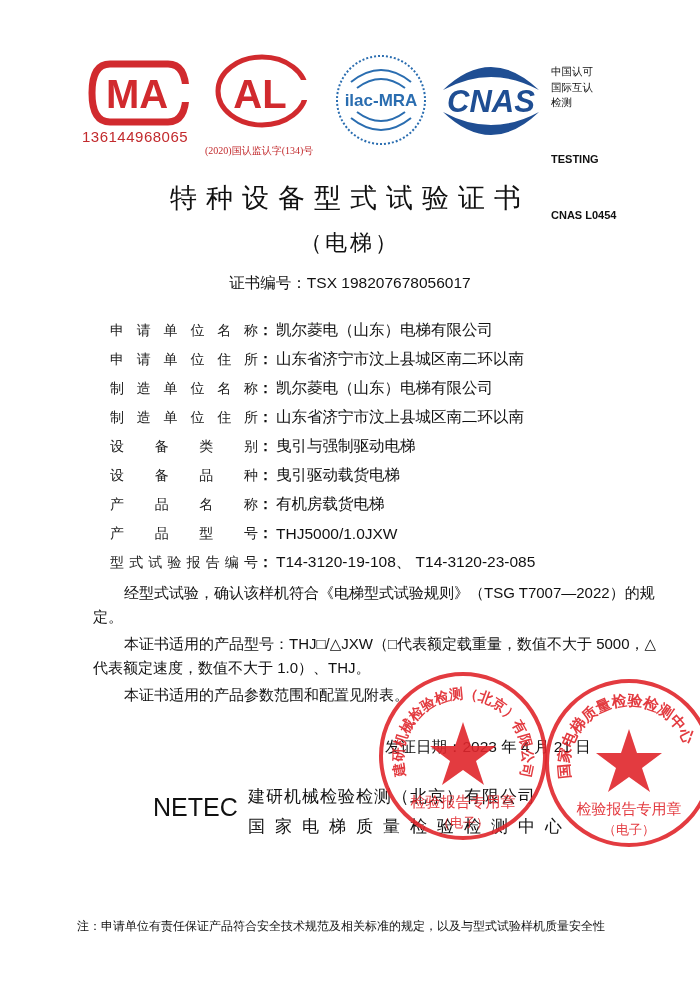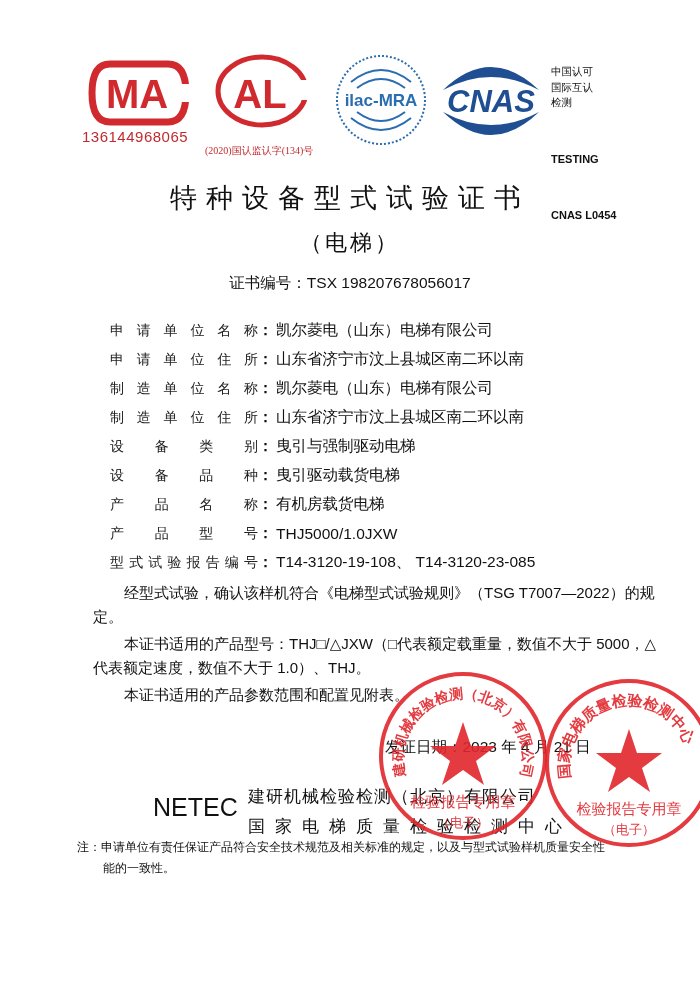--- a/index.html
+++ b/index.html
@@ -37,21 +37,21 @@
   .date { left:385px; top:737px; font-size:15.5px; z-index:1; font-family:"Liberation Sans","DejaVu Sans",sans-serif; }
 
   .stamp { width:172px; height:172px; z-index:2; opacity:0.9; }
   .stamp1 { left:377px; top:670px; }
   .stamp2 { left:543px; top:677px; }
 
   .netec { left:142px; top:793px; font-size:25px; font-family:"Liberation Sans",sans-serif;margin-left:11px; }
   .org1 { left:248px; top:785px; font-size:17px; letter-spacing:1px; font-family:"DejaVu Serif",serif; }
   .org2 { left:248px; top:815px; font-size:17px; letter-spacing:10px; font-family:"DejaVu Serif",serif; }
 
-  .note { left:77px; top:837px; width:590px; font-size:12px; line-height:21px; font-family:Liberation Sans, sans-serif; }
+  .note { left:77px; top:916px; width:590px; font-size:12px; line-height:21px; font-family:Liberation Sans, sans-serif; }
   .note .cont { padding-left:26px; }
 </style>
 </head>
 <body>
 
 <svg class="abs logo-cma" viewBox="0 0 102 66">
   <path d="M22 4 H80 Q98 4 98 33 Q98 62 80 62 H22 Q4 62 4 33 Q4 4 22 4 Z" fill="none" stroke="#d12a2e" stroke-width="7"></path>
   <rect x="80" y="24" width="24" height="18" fill="#fff"></rect>
   <text x="49" y="48" text-anchor="middle" font-family="Liberation Sans,sans-serif" font-size="40" font-weight="bold" fill="#d12a2e">MA</text>
 </svg>
@@ -223,14 +223,13 @@
   <text id="s2center" x="86" y="137" text-anchor="middle" font-size="15" fill="#e0262c" font-family="DejaVu Serif,serif">检验报告专用章</text>
   <text id="s2bottom" x="86" y="157" text-anchor="middle" font-size="13" fill="#e0262c" font-family="DejaVu Serif,serif">（电子）</text>
 </svg>
 
 <div class="abs netec">NETEC</div>
 <div class="abs org1">建研机械检验检测（北京）有限公司</div>
 <div class="abs org2">国家电梯质量检验检测中心</div>
 
 <div class="abs note">
   <div>注：申请单位有责任保证产品符合安全技术规范及相关标准的规定，以及与型式试验样机质量安全性</div>
-  <div class="cont">能的一致性。</div>
 </div>
 
 </body></html>

